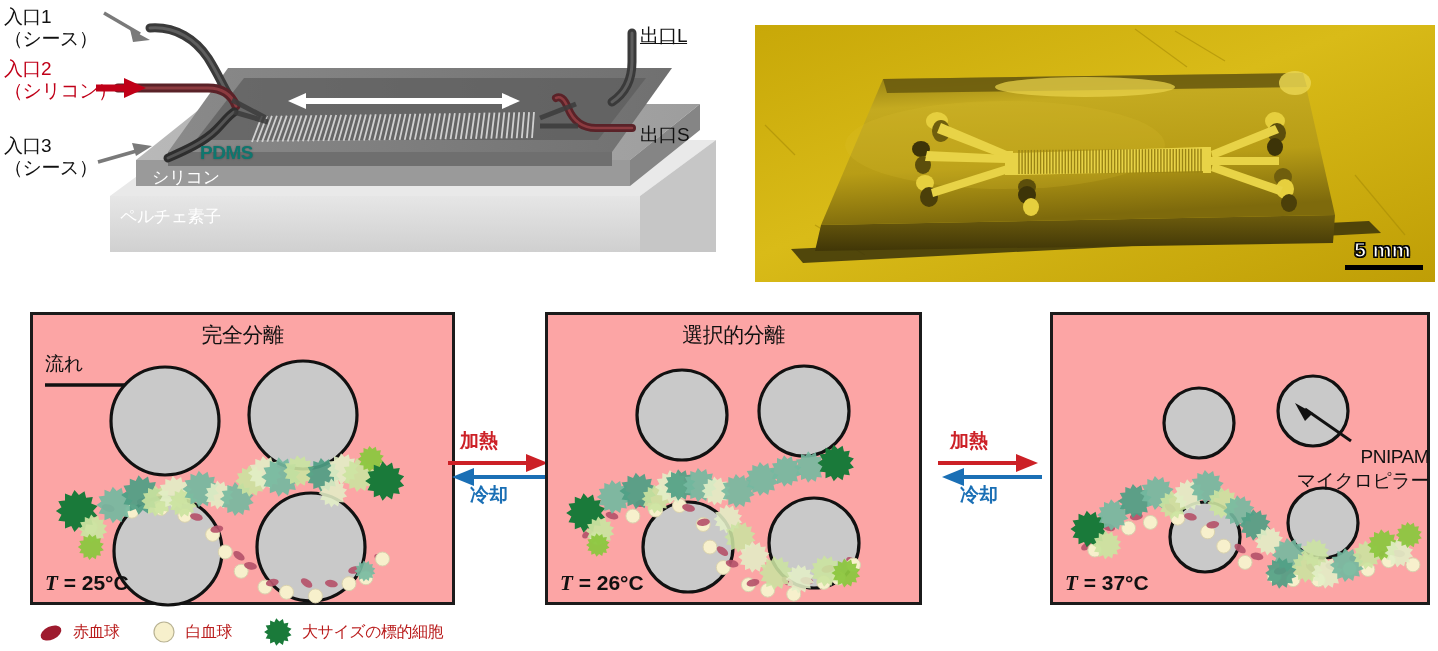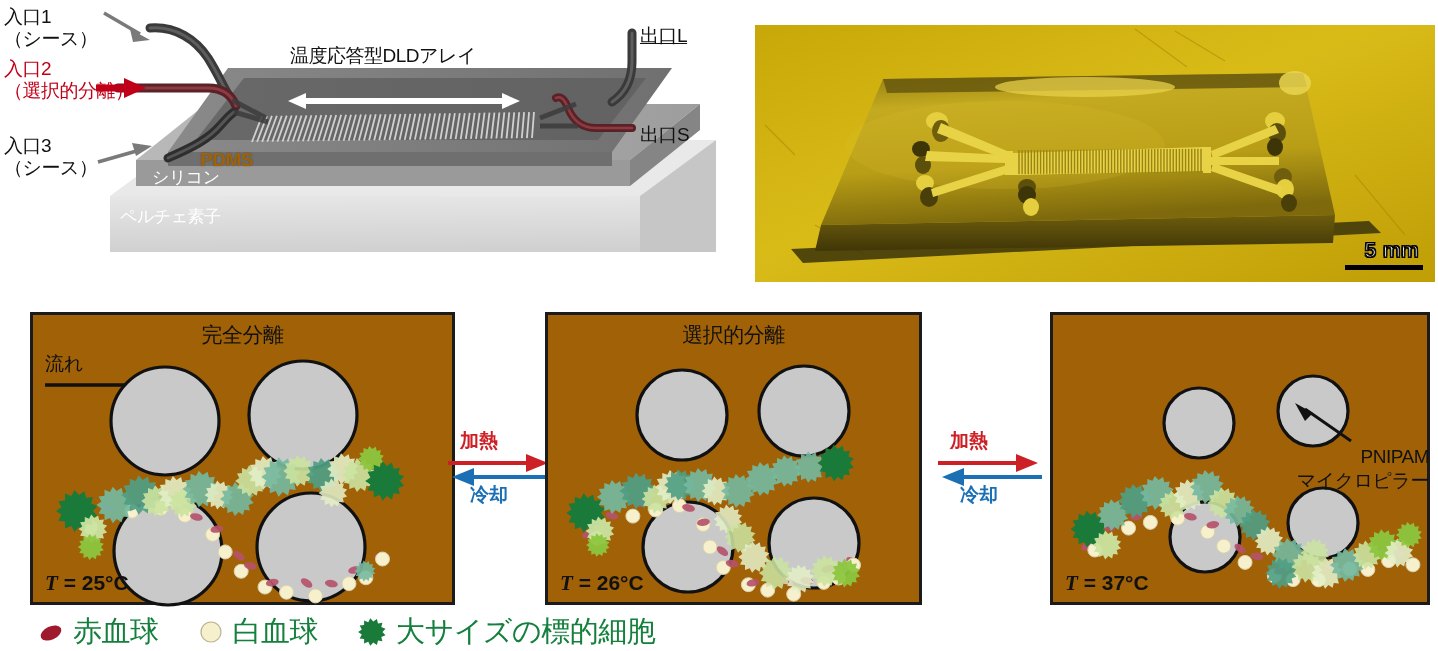--- a/index.html
+++ b/index.html
@@ -26,42 +26,42 @@
     white-space: nowrap;
     letter-spacing: -0.5px;
   }
   .sch-label.red { color: #c00018; }
   .lbl-in1 { left: 4px;  top: 6px; }
   .lbl-in2 { left: 4px;  top: 58px; }
   .lbl-in3 { left: 4px;  top: 135px; }
   .lbl-outL { left: 640px; top: 25px; text-decoration: underline; }
   .lbl-outS { left: 640px; top: 124px; }
   .lbl-dld { left: 290px; top: 45px; font-size: 19px; }
-  .lbl-pdms { left: 200px; top: 149px; color: #a16207; font-weight: bold; font-size: 19px;
+  .lbl-pdms { left: 200px; top: 142px; color: #0f766e; font-weight: bold; font-size: 19px;
               text-shadow: 0 0 2px rgba(0,0,0,.3); }
   .lbl-si   { left: 152px; top: 168px; color: #fff; font-size: 17px; }
   .lbl-pelt { left: 120px; top: 207px; color: #ffffff; font-size: 17px; }
 
   
   #photo { position:absolute; left:755px; top:25px; width:680px; height:257px; }
   .scale-text {
-    position:absolute; right: 16px; bottom: 20px;
-    color:#fff; font-weight:normal; font-size:21px;
+    position:absolute; right: 24px; bottom: 20px;
+    color:#fff; font-weight:bold; font-size:21px;
     -webkit-text-stroke: 1px #000;
     text-shadow: 1px 1px 0 #000, -1px 1px 0 #000, 1px -1px 0 #000, -1px -1px 0 #000;
     letter-spacing:0.5px;
   }
   .scale-bar {
     position:absolute; right:12px; bottom:12px; width:78px; height:5px; background:#000;
   }
 
   
   .panel {
     position:absolute; top:312px; height:293px;
-    border:3px solid #1b1b1b; background:#a16207;
+    border:3px solid #1b1b1b; background:#fca5a5;
   }
   #panel1 { left:30px;  width:425px; }
   #panel2 { left:545px; width:377px; }
   #panel3 { left:1050px;width:380px; }
   .panel-title {
     position:absolute; top:6px; left:0; width:100%;
     text-align:center; font-size:21px; color:#111; letter-spacing:-0.5px;
   }
   .panel-temp {
     position:absolute; left:12px; bottom:6px;
@@ -86,22 +86,22 @@
   .trans .heat {
     position:absolute; top:8px; left:12px; color:#cc2026; font-size:19px; font-weight:bold;
   }
   .trans .cool {
     position:absolute; top:62px; left:22px; color:#1a6fb5; font-size:19px; font-weight:bold;
   }
 
   
   #legend {
     position:absolute; left:38px; top:616px; height:32px;
-    display:flex; align-items:center; gap:17px;
-    font-size:29px; color:#15803d; letter-spacing:-0.5px; white-space:nowrap;
+    display:flex; align-items:center; gap:9px;
+    font-size:16px; color:#b91c1c; letter-spacing:-0.5px; white-space:nowrap;
   }
   .leg-item { display:flex; align-items:center; margin-right:22px; }
   .leg-item .leg-ico { margin-right:9px; display:block; }
 
   svg { display:block; overflow:visible; }
 </style>
 </head>
 <body>
 
 <div class="fig">
@@ -263,29 +263,28 @@
         <polygon points="146,88 124,78 124,98" fill="#c00018"></polygon>
       </g>
     </svg>
 
     <div class="sch-label lbl-in1">
       <div>入口1</div>
       <div>（シース）</div>
     </div>
     <div class="sch-label lbl-in2 red">
       <div>入口2</div>
-      <div>（選択的分離）</div>
+      <div>（シリコン）</div>
     </div>
     <div class="sch-label lbl-in3">
       <div>入口3</div>
       <div>（シース）</div>
     </div>
     <div class="sch-label lbl-outL">出口L</div>
     <div class="sch-label lbl-outS">出口S</div>
-    <div class="sch-label lbl-dld">温度応答型DLDアレイ</div>
     <div class="sch-label lbl-pdms">PDMS</div>
     <div class="sch-label lbl-si">シリコン</div>
     <div class="sch-label lbl-pelt">ペルチェ素子</div>
   </div>
 
   <div id="photo">
     <svg width="680" height="257" viewBox="0 0 680 257">
       <defs>
         <linearGradient id="bgY" x1="0" y1="0" x2="1" y2="1">
           <stop offset="0" stop-color="#c8a808"></stop>

